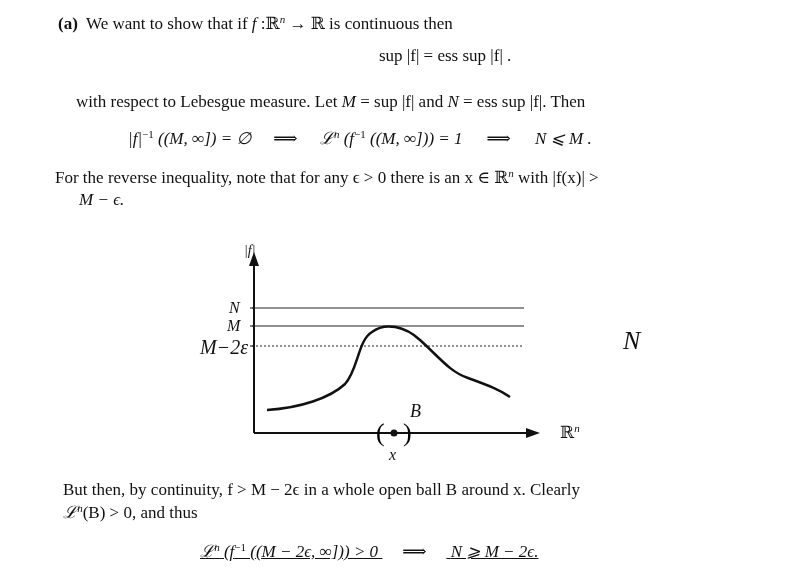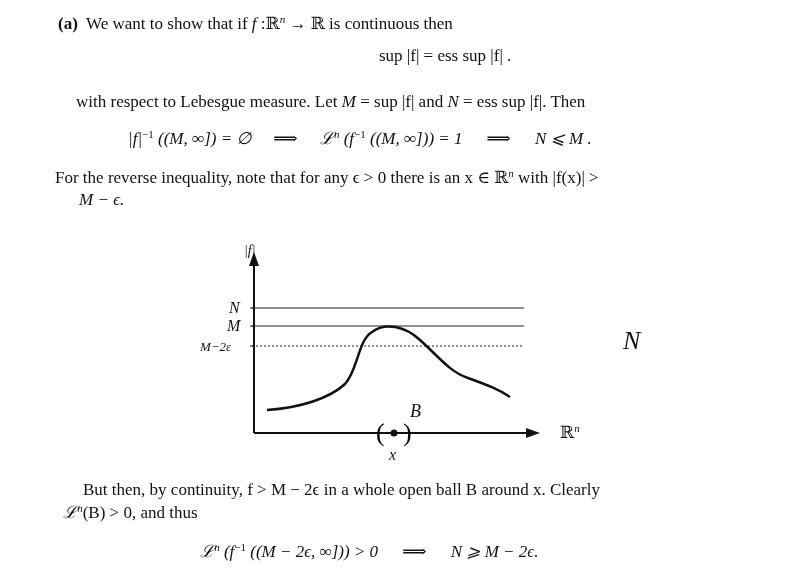--- a/index.html
+++ b/index.html
@@ -65,32 +65,32 @@
   <path d="M267,410 C300,408 330,398 345,384 C358,370 358,340 372,332 C385,322 405,326 420,340 C440,358 450,372 468,378 C490,386 500,390 510,397" fill="none" stroke="#111" stroke-width="2.5"></path>
 
   <text x="376" y="441" font-size="26">(</text>
   <text x="403" y="441" font-size="26">)</text>
   <circle cx="394" cy="433" r="3.5" fill="#111"></circle>
 </svg>
 
 <div class="line it" style="left:244px; top:241px; font-size:14px;">|f|</div>
 <div class="line it" style="left:229px; top:298px; font-size:16px;">N</div>
 <div class="line it" style="left:227px; top:316px; font-size:16px;">M</div>
-<div class="line it" style="left:200px; top:337px; font-size:13px;">M−2ε</div>
+<div class="line it" style="left:200px; top:337px; font-size:20px;">M−2ε</div>
 <div class="line it" style="left:410px; top:401px; font-size:18px;">B</div>
 <div class="line it" style="left:389px; top:445px; font-size:16px;">x</div>
 <div class="line" style="left:560px; top:423px; font-size:17px;">
   <span>ℝ</span><span class="sup it">n</span>
 </div>
 <div class="line it" style="left:623px; top:327px; font-size:26px; line-height:28px;">N</div>
 
-<div class="line" style="left:63px; top:480px;margin-left:20px;">
+<div class="line" style="left:63px; top:480px;">
   <span>But then, by continuity, f &gt; M − 2ϵ in a whole open ball B around x.  Clearly</span>
 </div>
 <div class="line" style="left:63px; top:502px;">
   <span class="script">ℒ</span><span class="sup it">n</span><span>(B) &gt; 0, and thus</span>
 </div>
 
-<div class="line" style="left:200px; top:541px;">
+<div class="line" style="left:200px; top:541px;text-decoration:underline;">
   <span class="script">ℒ</span><span class="sup it">n</span><span class="it"> (f</span><span class="sup">−1</span><span class="it"> ((M − 2ϵ, ∞])) &gt; 0</span>
   <span style="display:inline-block; width:64px; text-align:center;">⟹</span>
   <span class="it">N ⩾ M − 2ϵ.</span>
 </div>
 
 </body></html>

